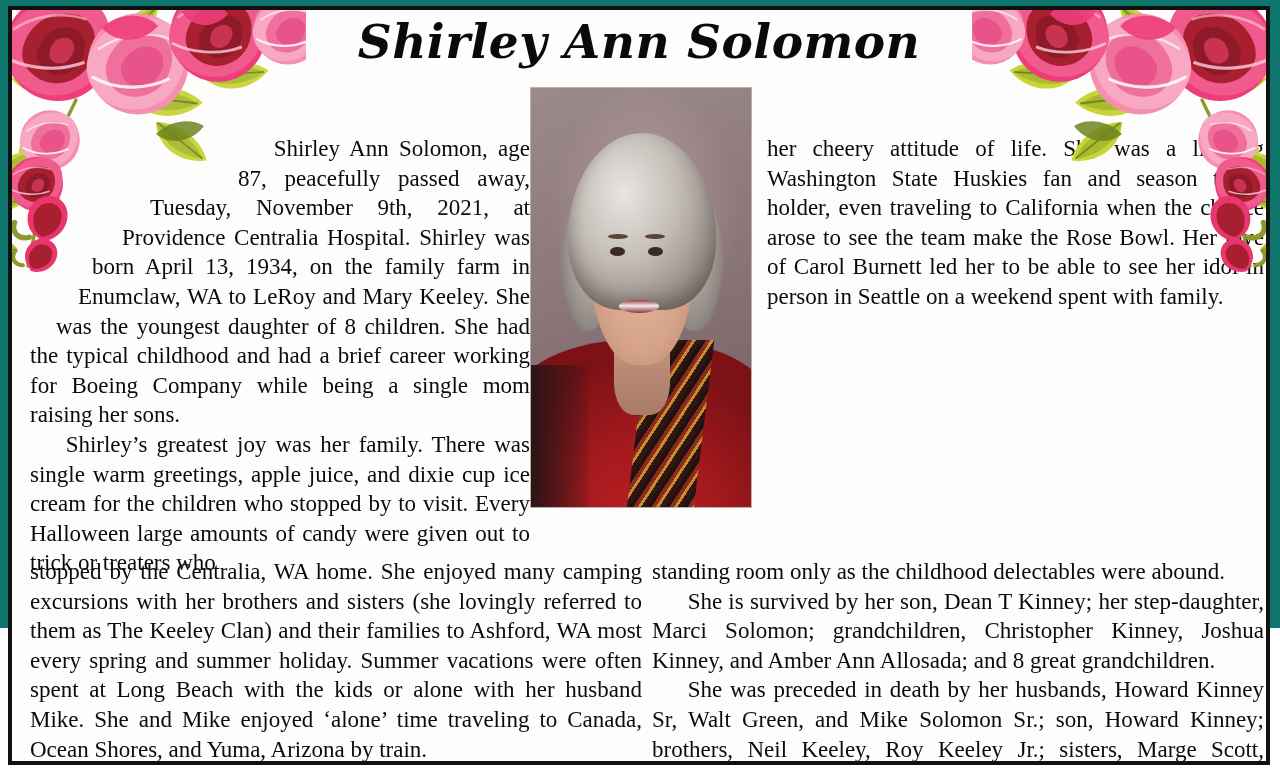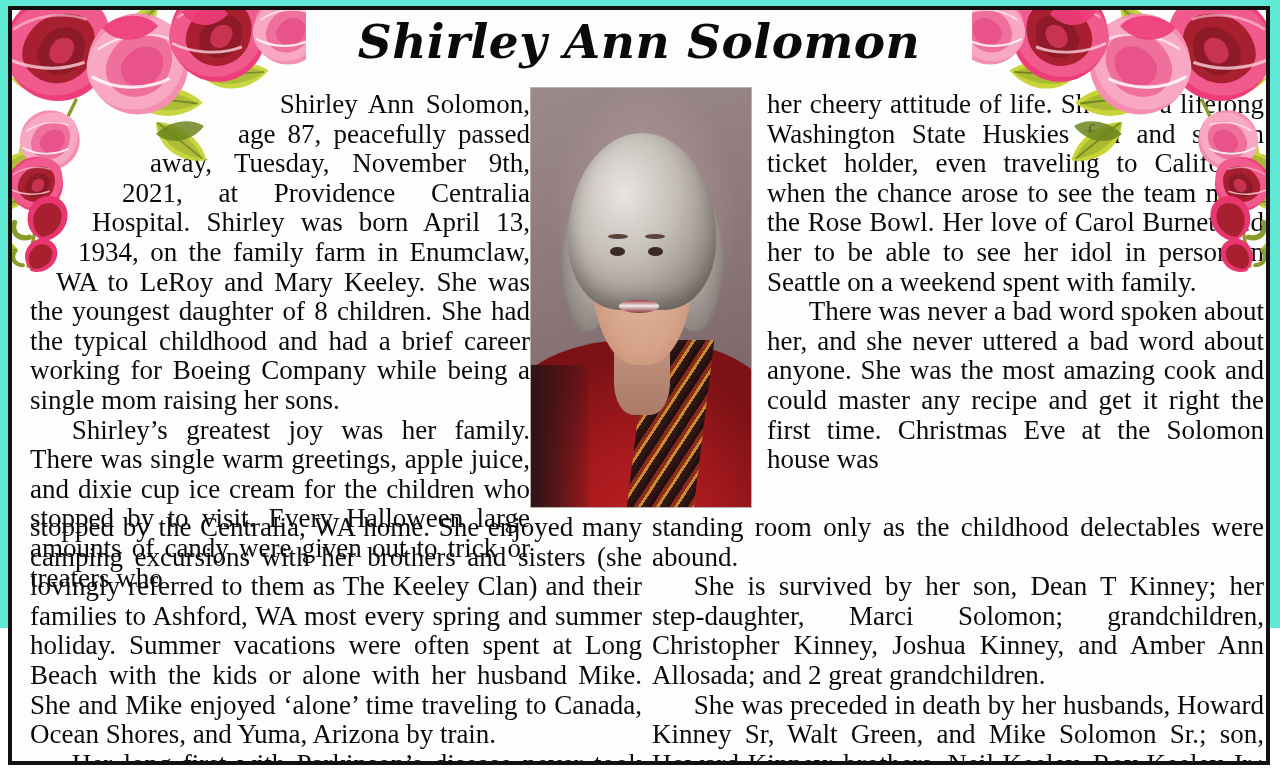--- a/index.html
+++ b/index.html
@@ -9,21 +9,21 @@
   }
   body {
     width: 1280px; height: 773px;
     overflow: hidden;
     font-family: "Liberation Serif", "DejaVu Serif", serif;
   }
 
   #page {
     position: relative;
     width: 1280px; height: 628px;
-    background: #5eead4;
+    background: #0f766e;
     box-sizing: border-box;
   }
 
   
   #frame {
     position: absolute;
     left: 8px; top: 6px;
     width: 1262px; height: 759px;
     border: 4px solid #111111;
     box-sizing: border-box;
@@ -164,27 +164,28 @@
   }
   #portrait .border {
     position: absolute; inset: 0;
     border: 1px solid #b9b0ad;
     pointer-events: none;
   }
 
   
   .col {
     position: absolute;
-    font-size: 27px;
+    font-size: 23px;
     line-height: 29.6px;
     color: #0b0b0b;
     text-align: justify;
     text-justify: inter-word;
     hyphens: manual;
     z-index: 10;
+    margin-top: 44px;
   }
   .col p { margin: 0; }
   .col p.indent { text-indent: 1.55em; }
 
   
   #col-left-top {
     left: 18px;  top: 80px;  width: 500px;
   }
   #col-left-bottom {
     left: 18px;  top: 503px; width: 612px;
@@ -259,26 +260,25 @@
       <p class="indent">Shirley’s greatest joy was her family. There was single warm greetings, apple juice, and dixie cup ice cream for the children who stopped by to visit. Every Halloween large amounts of candy were given out to trick or treaters who</p>
     </div>
 
     <div class="col" id="col-left-bottom">
       <p>stopped by the Centralia, WA home. She enjoyed many camping excursions with her brothers and sisters (she lovingly referred to them as The Keeley Clan) and their families to Ashford, WA most every spring and summer holiday. Summer vacations were often spent at Long Beach with the kids or alone with her husband Mike. She and Mike enjoyed ‘alone’ time traveling to Canada, Ocean Shores, and Yuma, Arizona by train.</p>
       <p class="indent">Her long first with Parkinson’s disease never took away</p>
     </div>
 
     <div class="col" id="col-right-top">
       <p>her cheery attitude of life. She was a lifelong Washington State Huskies fan and season ticket holder, even traveling to California when the chance arose to see the team make the Rose Bowl. Her love of Carol Burnett led her to be able to see her idol in person in Seattle on a weekend spent with family.</p>
-      <p class="indent">There was never a bad word spoken about her, and she never uttered a bad word about anyone. She was the most amazing cook and could master any recipe and get it right the first time. Christmas Eve at the Solomon house was</p>
     </div>
 
     <div class="col" id="col-right-bottom">
       <p>standing room only as the childhood delectables were abound.</p>
-      <p class="indent">She is survived by her son, Dean T Kinney; her step-daughter, Marci Solomon; grandchildren, Christopher Kinney, Joshua Kinney, and Amber Ann Allosada; and 2 great grandchildren.</p>
+      <p class="indent">She is survived by her son, Dean T Kinney; her step-daughter, Marci Solomon; grandchildren, Christopher Kinney, Joshua Kinney, and Amber Ann Allosada; and 8 great grandchildren.</p>
       <p class="indent">She was preceded in death by her husbands, Howard Kinney Sr, Walt Green, and Mike Solomon Sr.; son, Howard Kinney; brothers, Neil Keeley, Roy Keeley Jr.; sisters, Marge Scott, Dorothy Stergion, and Rose Marie Devlin; parents, LeRoy &amp; Mary Keeley; and stepson Mike Solomon Jr.</p>
     </div>
 
     <div class="floral" id="floral-left">
       <svg viewBox="0 0 300 306" xmlns="http://www.w3.org/2000/svg">
         <defs>
           <g id="leafA">
             <path d="M0,0 C14,-17 42,-24 62,-14 C48,8 20,16 0,0 Z" fill="#c8d437"></path>
             <path d="M0,0 C16,-12 40,-18 58,-12 C44,2 18,10 0,0 Z" fill="#9fb12c" opacity="0.75"></path>
             <path d="M2,-1 L58,-12" stroke="#6e8520" stroke-width="1.6" fill="none"></path>

